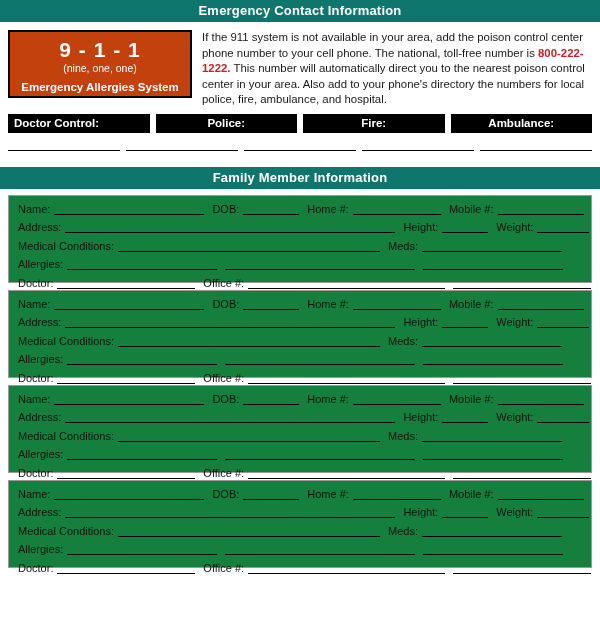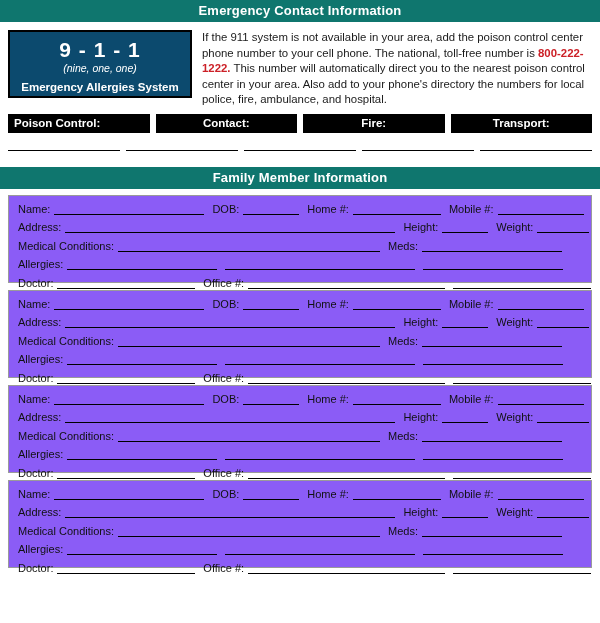--- a/index.html
+++ b/index.html
@@ -35,37 +35,36 @@
 
   
   .emergency-block {
     display: flex;
     padding: 8px 8px 4px 8px;
     box-sizing: border-box;
   }
   .badge-911 {
     width: 184px;
     min-width: 184px;
-    background: #0c4a6e;
+    background: #c2410c;
     color: #ffffff;
     border: 2px solid #000000;
     box-sizing: border-box;
     text-align: center;
     padding: 6px 4px 8px 4px;
     height: 68px;
   }
   .badge-911 .big {
     font-size: 21px;
     font-weight: bold;
     letter-spacing: 1px;
     line-height: 1.15;
   }
   .badge-911 .sub {
     font-size: 10.5px;
-    font-style: italic;
     line-height: 1.3;
   }
   .badge-911 .tagline {
     font-size: 11.5px;
     font-weight: bold;
     margin-top: 5px;
     line-height: 1.2;
   }
   .emergency-text {
     padding-left: 10px;
@@ -110,21 +109,21 @@
     height: 1px;
   }
 
   
   .family-area {
     padding: 6px 8px 0 8px;
     box-sizing: border-box;
   }
   .member-card {
     border: 1px solid #9a9a9a;
-    background: #8b5cf6;
+    background: #15803d;
     box-sizing: border-box;
     padding: 7px 0 8px 9px;
     margin-bottom: 7px;
     height: 88px;
   }
   .frow {
     display: flex;
     align-items: flex-end;
     margin-bottom: 6.5px;
     white-space: nowrap;
@@ -170,24 +169,24 @@
       <div class="big">9 - 1 - 1</div>
       <div class="sub">(nine, one, one)</div>
       <div class="tagline">Emergency Allergies System</div>
     </div>
     <div class="emergency-text">
       <span>If the 911 system is not available in your area, add the poison control center phone number to your cell phone. The national, toll-free number is </span><span class="poison-number">800-222-1222.</span><span> This number will automatically direct you to the nearest poison control center in your area. Also add to your phone's directory the numbers for local police, fire, ambulance, and hospital.</span>
     </div>
   </div>
 
   <div class="contact-labels">
-    <div class="contact-label">Poison Control:</div>
-    <div class="contact-label center">Contact:</div>
+    <div class="contact-label">Doctor Control:</div>
+    <div class="contact-label center">Police:</div>
     <div class="contact-label center">Fire:</div>
-    <div class="contact-label center">Transport:</div>
+    <div class="contact-label center">Ambulance:</div>
   </div>
   <div class="contact-lines">
     <div class="contact-line"></div>
     <div class="contact-line"></div>
     <div class="contact-line"></div>
     <div class="contact-line"></div>
     <div class="contact-line"></div>
   </div>
 
   <div style="height:16px"></div>

